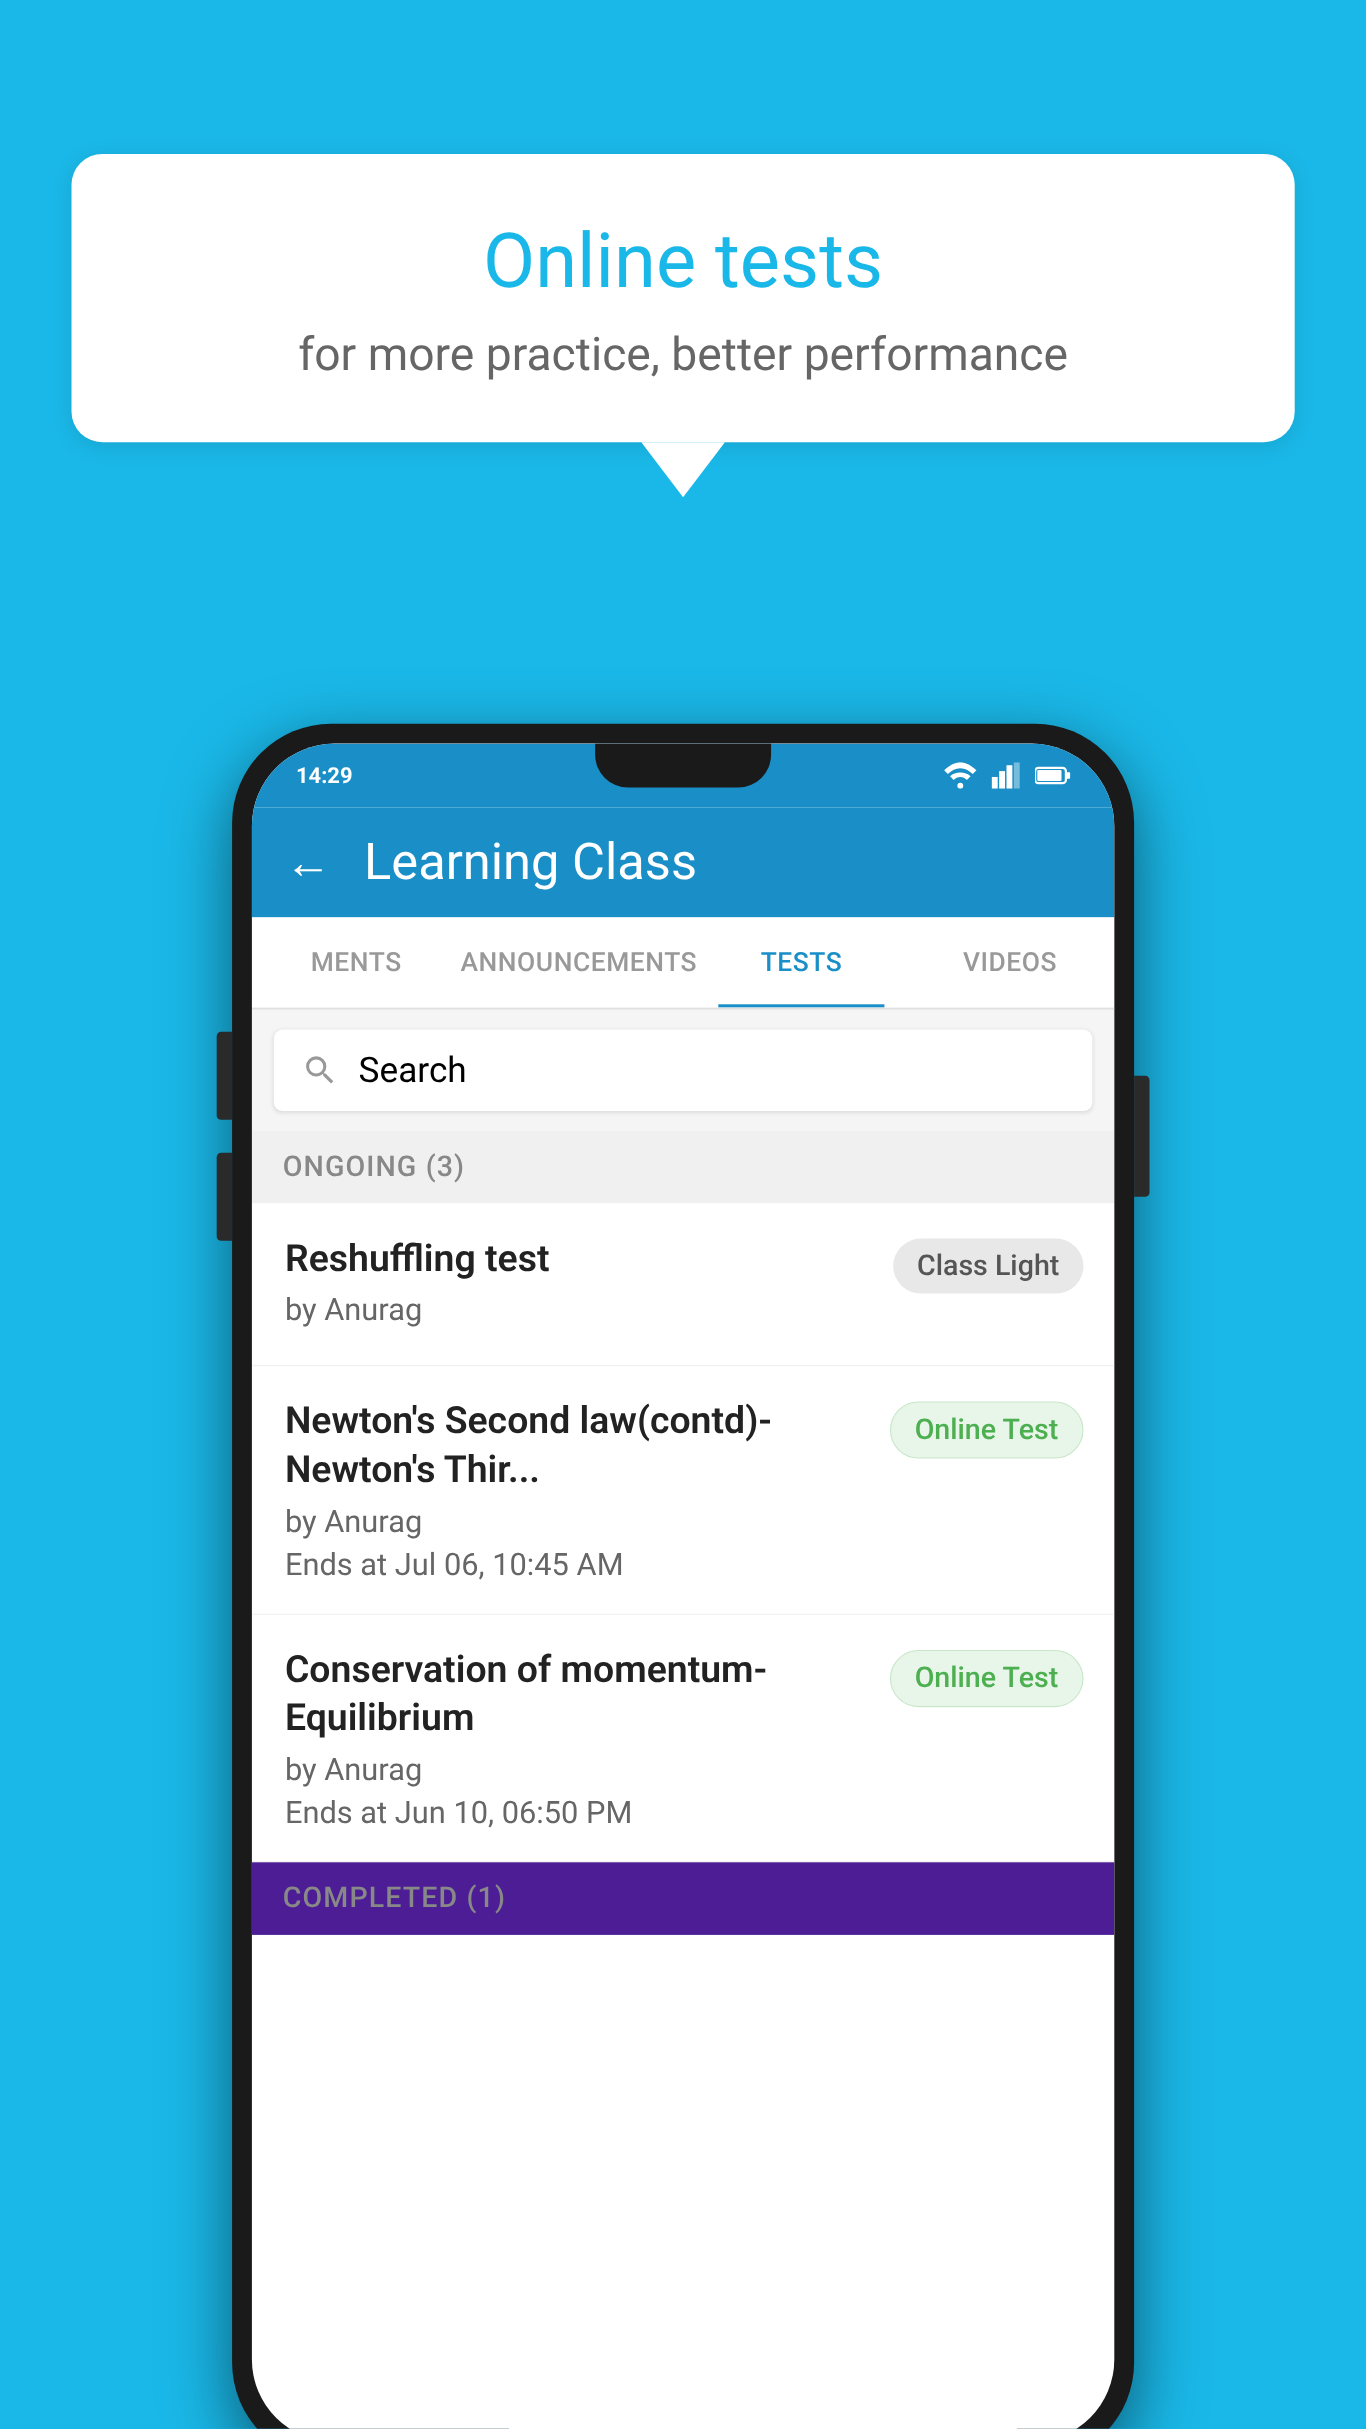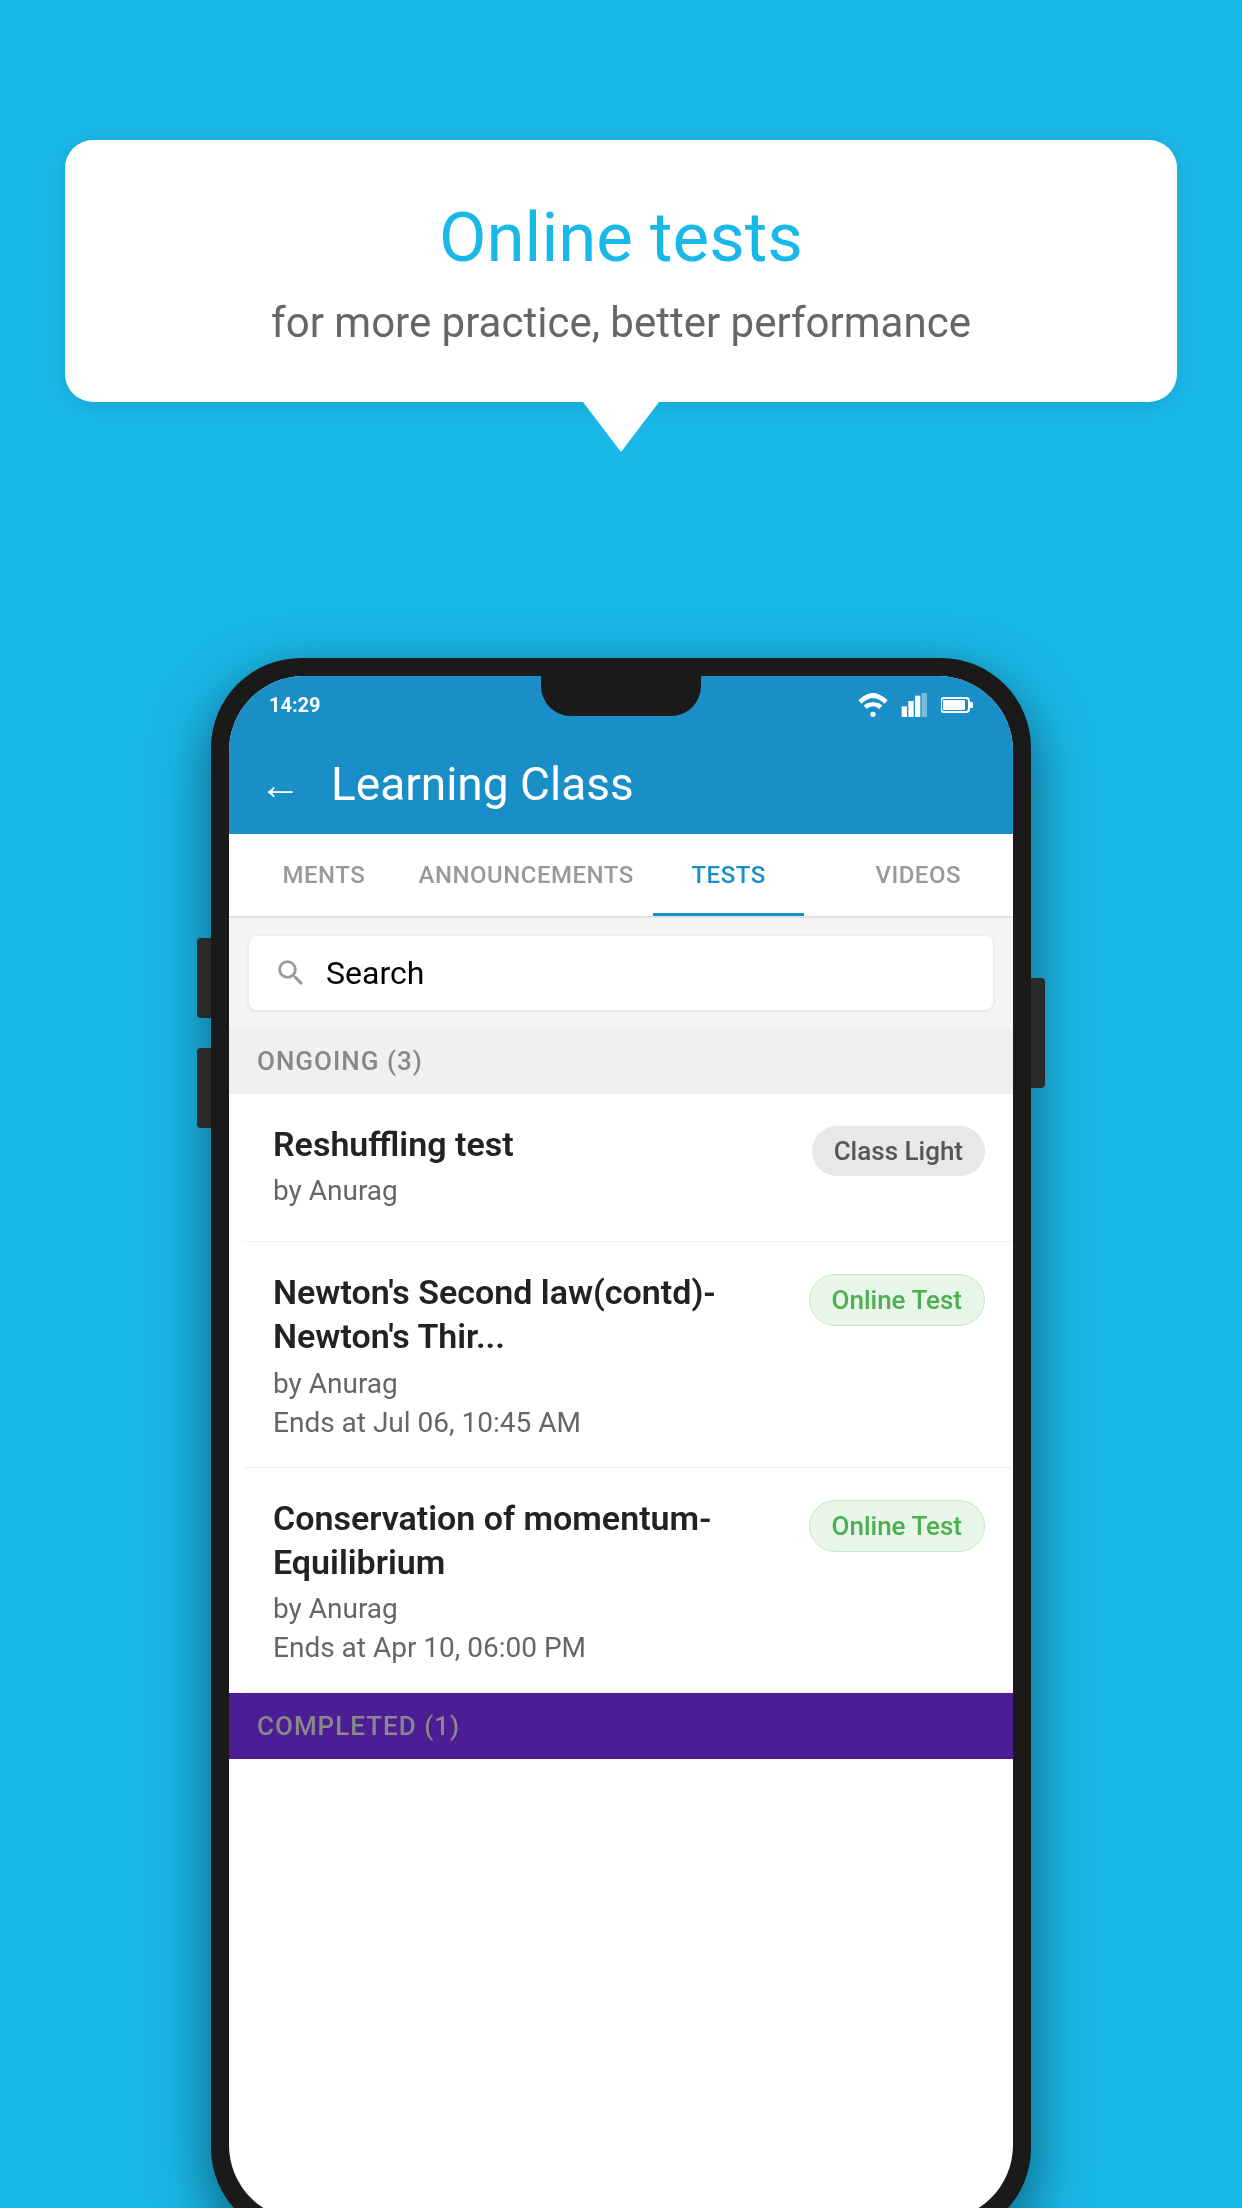--- a/index.html
+++ b/index.html
@@ -208,21 +208,20 @@
     .section-label {
       color: #888;
       font-size: 26px;
       font-weight: 500;
       letter-spacing: 1px;
     }
 
     
     .test-list {
       background: white;
-      padding-left: 14px;
     }
 
     .test-item {
       padding: 28px 28px 28px 30px;
       border-bottom: 1px solid #f0f0f0;
       display: flex;
       align-items: flex-start;
       justify-content: space-between;
       gap: 20px;
     }
@@ -399,21 +398,21 @@
           <div class="test-author">by Anurag</div>
           <div class="test-date">Ends at  Jul 06, 10:45 AM</div>
         </div>
         <div class="test-badge badge-online">Online Test</div>
       </div>
 
       <div class="test-item">
         <div class="test-info">
           <div class="test-title">Conservation of momentum-Equilibrium</div>
           <div class="test-author">by Anurag</div>
-          <div class="test-date">Ends at  Apr 10, 06:00 PM</div>
+          <div class="test-date">Ends at  Jun 10, 06:50 PM</div>
         </div>
         <div class="test-badge badge-online">Online Test</div>
       </div>
 
     </div>
 
     <div class="completed-section">
       <span class="section-label">COMPLETED (1)</span>
     </div>
 

